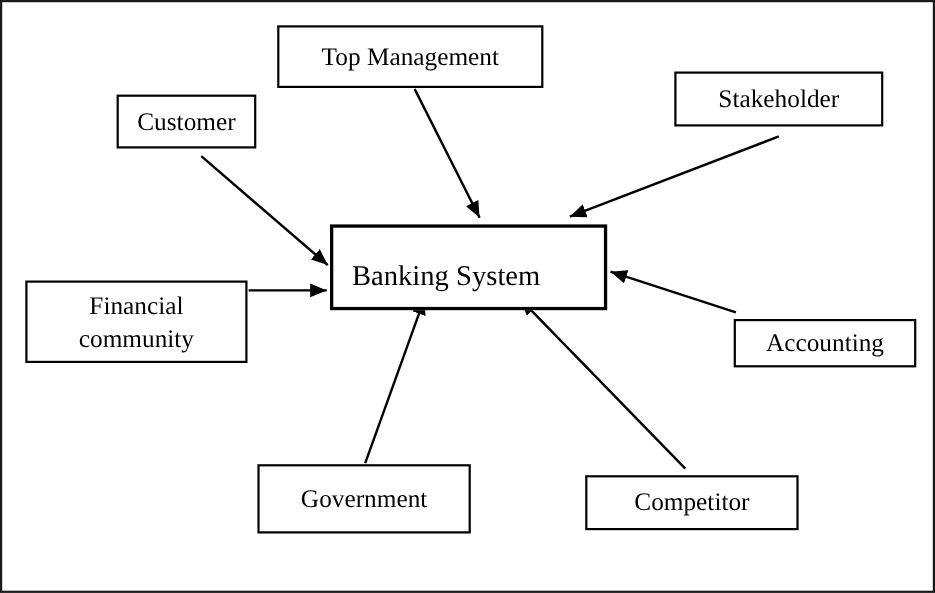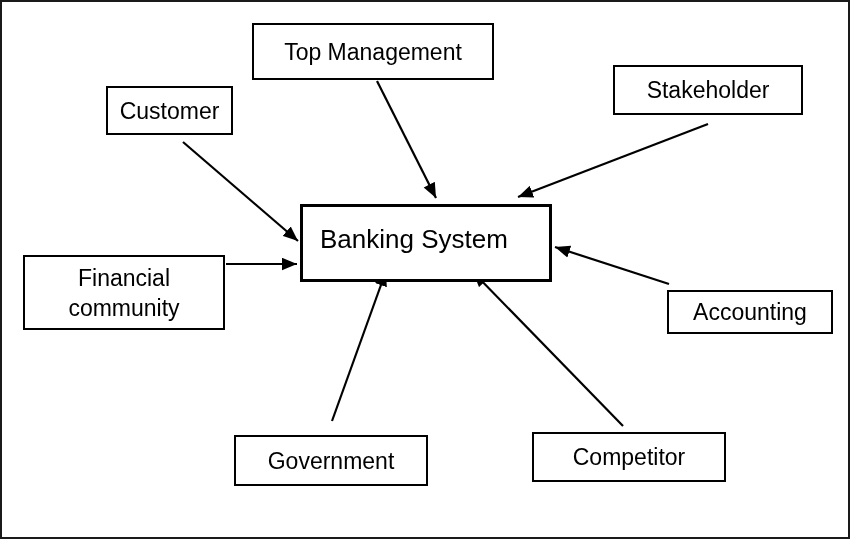--- a/index.html
+++ b/index.html
@@ -4,21 +4,21 @@
 <style>
   * { margin: 0; padding: 0; box-sizing: border-box; }
   html, body { width: 850px; height: 539px; background: #ffffff; }
   .canvas {
     position: relative;
     width: 850px;
     height: 539px;
     background: #ffffff;
     border: 2px solid #1a1a1a;
     overflow: hidden;
-    font-family: Liberation Sans, sans-serif;
+    font-family: Liberation Serif, serif;
     color: #000000;
   }
   .arrows {
     position: absolute;
     left: 0; top: 0;
     width: 850px; height: 539px;
   }
   .node {
     position: absolute;
     background: #ffffff;
@@ -26,35 +26,35 @@
     display: flex;
     align-items: center;
     justify-content: center;
     text-align: center;
     font-size: 23px;
     line-height: 30px;
     color: #000000;
   }
   .node.center-node {
     border-width: 3px;
-    align-items: flex-start;
+    align-items: center;
     justify-content: flex-start;
     text-align: left;
     font-size: 26px;
     line-height: 32px;
     padding: 16px 0 0 17px;
   }
   
   #node-top-management     { left: 250px; top: 21px;  width: 242px; height: 57px; }
   #node-customer           { left: 104px; top: 84px;  width: 127px; height: 49px; }
   #node-stakeholder        { left: 611px; top: 63px;  width: 190px; height: 50px; }
   #node-banking-system     { left: 298px; top: 202px; width: 252px; height: 78px; }
   #node-financial-community{ left: 21px;  top: 253px; width: 202px; height: 75px; padding: 14px 2px; }
   #node-accounting         { left: 665px; top: 288px; width: 166px; height: 44px; }
-  #node-government         { left: 232px; top: 420px; width: 194px; height: 51px; margin-top: 13px; }
+  #node-government         { left: 232px; top: 420px; width: 194px; height: 63px; }
   #node-competitor         { left: 530px; top: 430px; width: 194px; height: 50px; }
 </style>
 </head>
 <body>
 
 <div class="canvas">
 
   <svg class="arrows" viewBox="0 0 850 539" xmlns="http://www.w3.org/2000/svg" aria-hidden="true">
     <defs>
       <marker id="arrowhead" viewBox="0 0 12 10" refX="12" refY="5" markerWidth="15" markerHeight="13" orient="auto" markerUnits="userSpaceOnUse">

